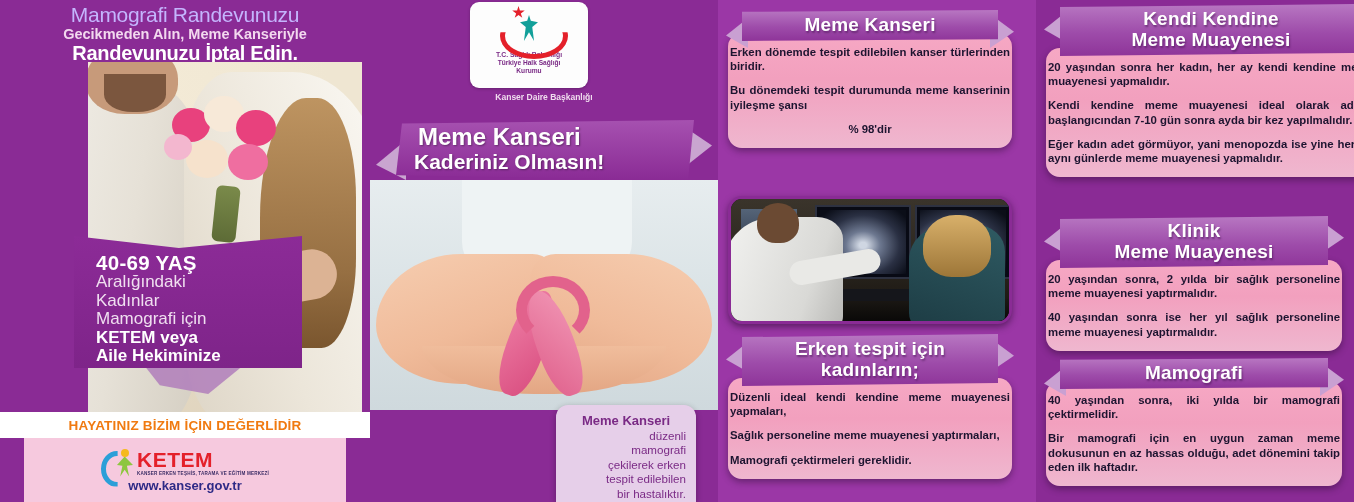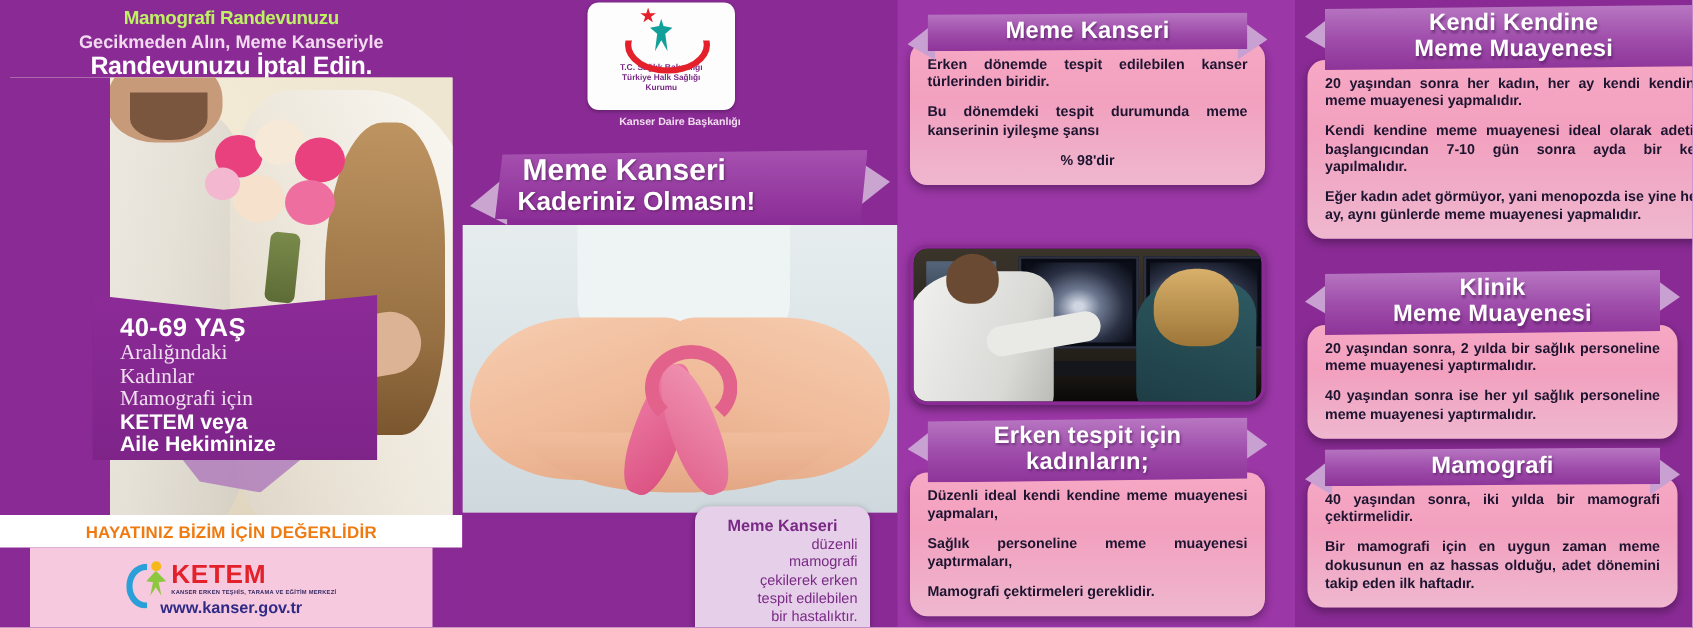--- a/index.html
+++ b/index.html
@@ -2,21 +2,21 @@
 <html><head>
 <meta charset="utf-8">
 <style>
   html,body{margin:0;padding:0;background:#fff;}
   body{font-family:"Liberation Sans",sans-serif;}
   #poster{position:relative;width:1354px;height:502px;overflow:hidden;background:#8d2b97;}
 
   
   .panel-left{position:absolute;left:0;top:0;width:370px;height:502px;background:#8A2B95;overflow:hidden;}
   .left-headline{position:absolute;left:0;top:0;width:370px;height:62px;text-align:center;}
-  .left-headline .l1{font-size:15px;font-weight:bold;color:#bef264;letter-spacing:-.3px;margin-top:4px;line-height:22px;}
+  .left-headline .l1{font-size:21px;font-weight:normal;color:#c4b5fd;letter-spacing:-.3px;margin-top:4px;line-height:22px;}
   .left-headline .l2{font-size:14.5px;font-weight:bold;color:#f3d9ef;line-height:16px;}
   .left-headline .l3{font-size:20px;font-weight:bold;color:#ffffff;line-height:22px;letter-spacing:-.3px;}
 
   .couple-photo{position:absolute;left:8px;top:62px;width:354px;height:357px;overflow:hidden;background:#e8dcc8;}
   .cp-sky{position:absolute;inset:0;background:
      radial-gradient(circle at 20% 12%, #f3ead6 0 22%, rgba(243,234,214,0) 60%),
      radial-gradient(circle at 78% 8%, #efe6d2 0 20%, rgba(239,230,210,0) 55%),
      linear-gradient(160deg,#ded2bb 0%,#e9dfcd 38%,#dfd3bc 100%);}
   .cp-manbody{position:absolute;left:-18px;top:22px;width:210px;height:340px;background:linear-gradient(100deg,#f6f4ef 0%,#e6e1d7 62%,#d4cec2 100%);border-radius:46% 24% 18% 10%/34% 22% 26% 18%;}
   .cp-manhead{position:absolute;left:78px;top:-18px;width:92px;height:70px;background:#c79a7a;border-radius:50% 50% 42% 42%;}
@@ -28,21 +28,21 @@
   .cp-band{position:absolute;left:36px;top:218px;width:16px;height:46px;background:#2b2118;border-radius:6px;transform:rotate(8deg);}
   .cp-hands{position:absolute;left:146px;top:196px;width:96px;height:66px;background:#d3a885;border-radius:48% 40% 44% 38%;transform:rotate(-4deg);}
   .cp-bouquet{position:absolute;left:150px;top:28px;width:130px;height:118px;}
   .fl{position:absolute;border-radius:50%;}
   .cp-stems{position:absolute;left:56px;top:96px;width:24px;height:56px;background:linear-gradient(180deg,#7a8a4a,#5d6b36);border-radius:6px;transform:rotate(6deg);}
 
   .purple-ribbon{position:absolute;left:74px;top:236px;width:228px;height:132px;background:linear-gradient(180deg,#8C2B97 0%,#7E2489 100%);
      clip-path:polygon(0 0,46% 9%,100% 0,100% 100%,0 100%);box-shadow:0 2px 6px rgba(0,0,0,.35);}
   .purple-ribbon .txt{padding:16px 0 0 22px;color:#fff;}
   .purple-ribbon .big{font-size:20.5px;font-weight:bold;line-height:21px;letter-spacing:.3px;}
-  .purple-ribbon .reg{font-size:17px;line-height:18.5px;color:#f0dff0;font-family:Liberation Serif, serif;}
+  .purple-ribbon .reg{font-size:17px;line-height:18.5px;color:#f0dff0;}
   .purple-ribbon .bold{font-size:17px;line-height:18.5px;font-weight:bold;color:#fff;}
   .ribbon-tail{position:absolute;left:140px;top:360px;width:110px;height:34px;background:#b07ebb;
      clip-path:polygon(0 0,100% 0,62% 100%,18% 74%);opacity:.85;}
   .pink-bg-left{position:absolute;left:88px;top:258px;width:274px;height:161px;background:#F6C9DE;z-index:-1;}
   .leftside-bar{position:absolute;left:0;top:62px;width:88px;height:357px;background:#8A2B95;}
 
   .white-strip{position:absolute;left:0;top:412px;width:370px;height:26px;background:#ffffff;display:flex;align-items:center;justify-content:center;}
   .white-strip span{color:#F07A10;font-size:13.5px;font-weight:bold;letter-spacing:.2px;}
   .ketem-box{position:absolute;left:24px;top:438px;width:322px;height:64px;background:#F6C9DE;display:flex;flex-direction:column;align-items:center;justify-content:center;}
   .ketem-logo{display:flex;align-items:center;justify-content:flex-start;height:30px;}
@@ -93,21 +93,21 @@
   .panel-right{position:absolute;left:1036px;top:0;width:318px;height:502px;background:#8A2B95;}
 
   .card{position:absolute;}
   .card-banner{position:relative;height:auto;z-index:3;}
   .cb-shape{position:relative;margin:0 14px;background:linear-gradient(180deg,#B877C2 0%,#9E4CAA 55%,#8E3499 100%);
      clip-path:polygon(0 6%,100% 0,100% 94%,0 100%);padding:4px 6px 6px 6px;text-align:center;}
   .cb-shape .t{font-size:19px;font-weight:bold;color:#fff;line-height:21px;text-shadow:1px 2px 2px rgba(70,20,80,.55);letter-spacing:.2px;}
   .cb-fold-l{position:absolute;left:-2px;top:8px;width:22px;height:30px;background:#C9A0D2;clip-path:polygon(100% 0,100% 100%,0 58%);}
   .cb-fold-r{position:absolute;right:-2px;top:4px;width:24px;height:34px;background:#C9A0D2;clip-path:polygon(0 0,0 100%,100% 52%);}
   .card-body{position:relative;margin-top:-8px;background:linear-gradient(180deg,#F6A8C4 0%,#F2A0BE 40%,#EFB7CF 100%);
-     border-radius:14px;box-shadow:0 3px 7px rgba(40,10,45,.45);padding:12px 14px;box-sizing:border-box;}
+     border-radius:14px;box-shadow:0 3px 7px rgba(40,10,45,.45);padding:12px 2px;box-sizing:border-box;}
   .card-body p{margin:0 0 10px 0;font-size:11.4px;line-height:14.2px;color:#1d1430;text-align:justify;font-weight:bold;}
   .card-body p:last-child{margin-bottom:0;}
   .pct{font-size:19px;font-weight:bold;color:#6E2180;text-align:center !important;margin-top:2px !important;}
 
   .doc-photo{position:absolute;left:728px;top:196px;width:284px;height:128px;border-radius:14px;overflow:hidden;border:3px solid #8A2B95;box-sizing:border-box;background:#0d0d12;box-shadow:0 3px 7px rgba(30,5,35,.5);}
   .dp-wall{position:absolute;inset:0;background:linear-gradient(180deg,#3a342b 0%,#2a251e 55%,#15120e 100%);}
   .dp-mon{position:absolute;top:6px;width:96px;height:74px;background:#080a14;border:2px solid #2d3140;box-sizing:border-box;}
   .dp-mon1{left:84px;}
   .dp-mon2{left:184px;}
   .mammo{position:absolute;inset:3px;background:radial-gradient(ellipse at 50% 55%, #cfd6e2 0 6%, #6d7890 28%, #2a3043 60%, #0b0e18 90%);}

